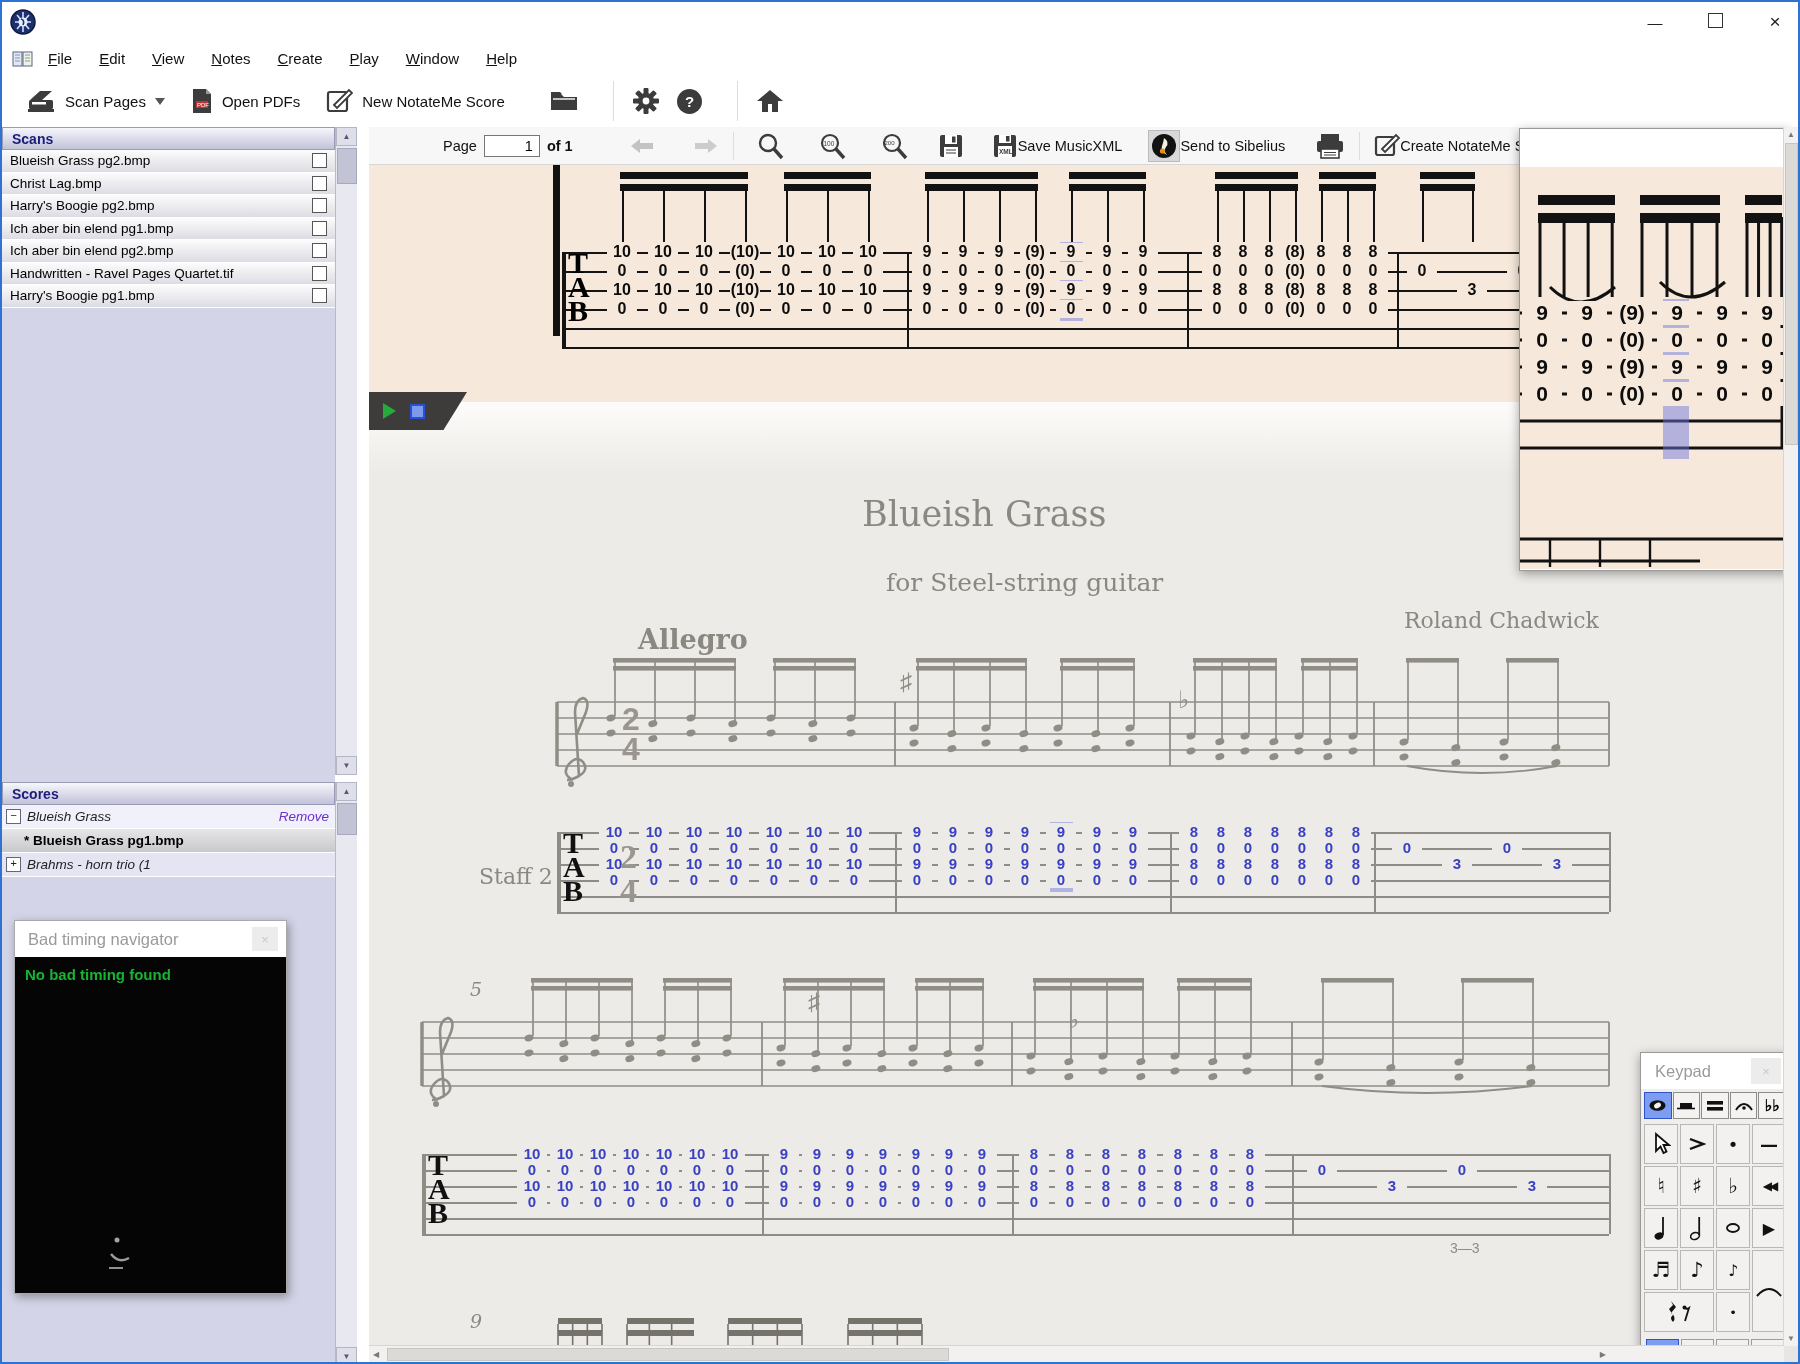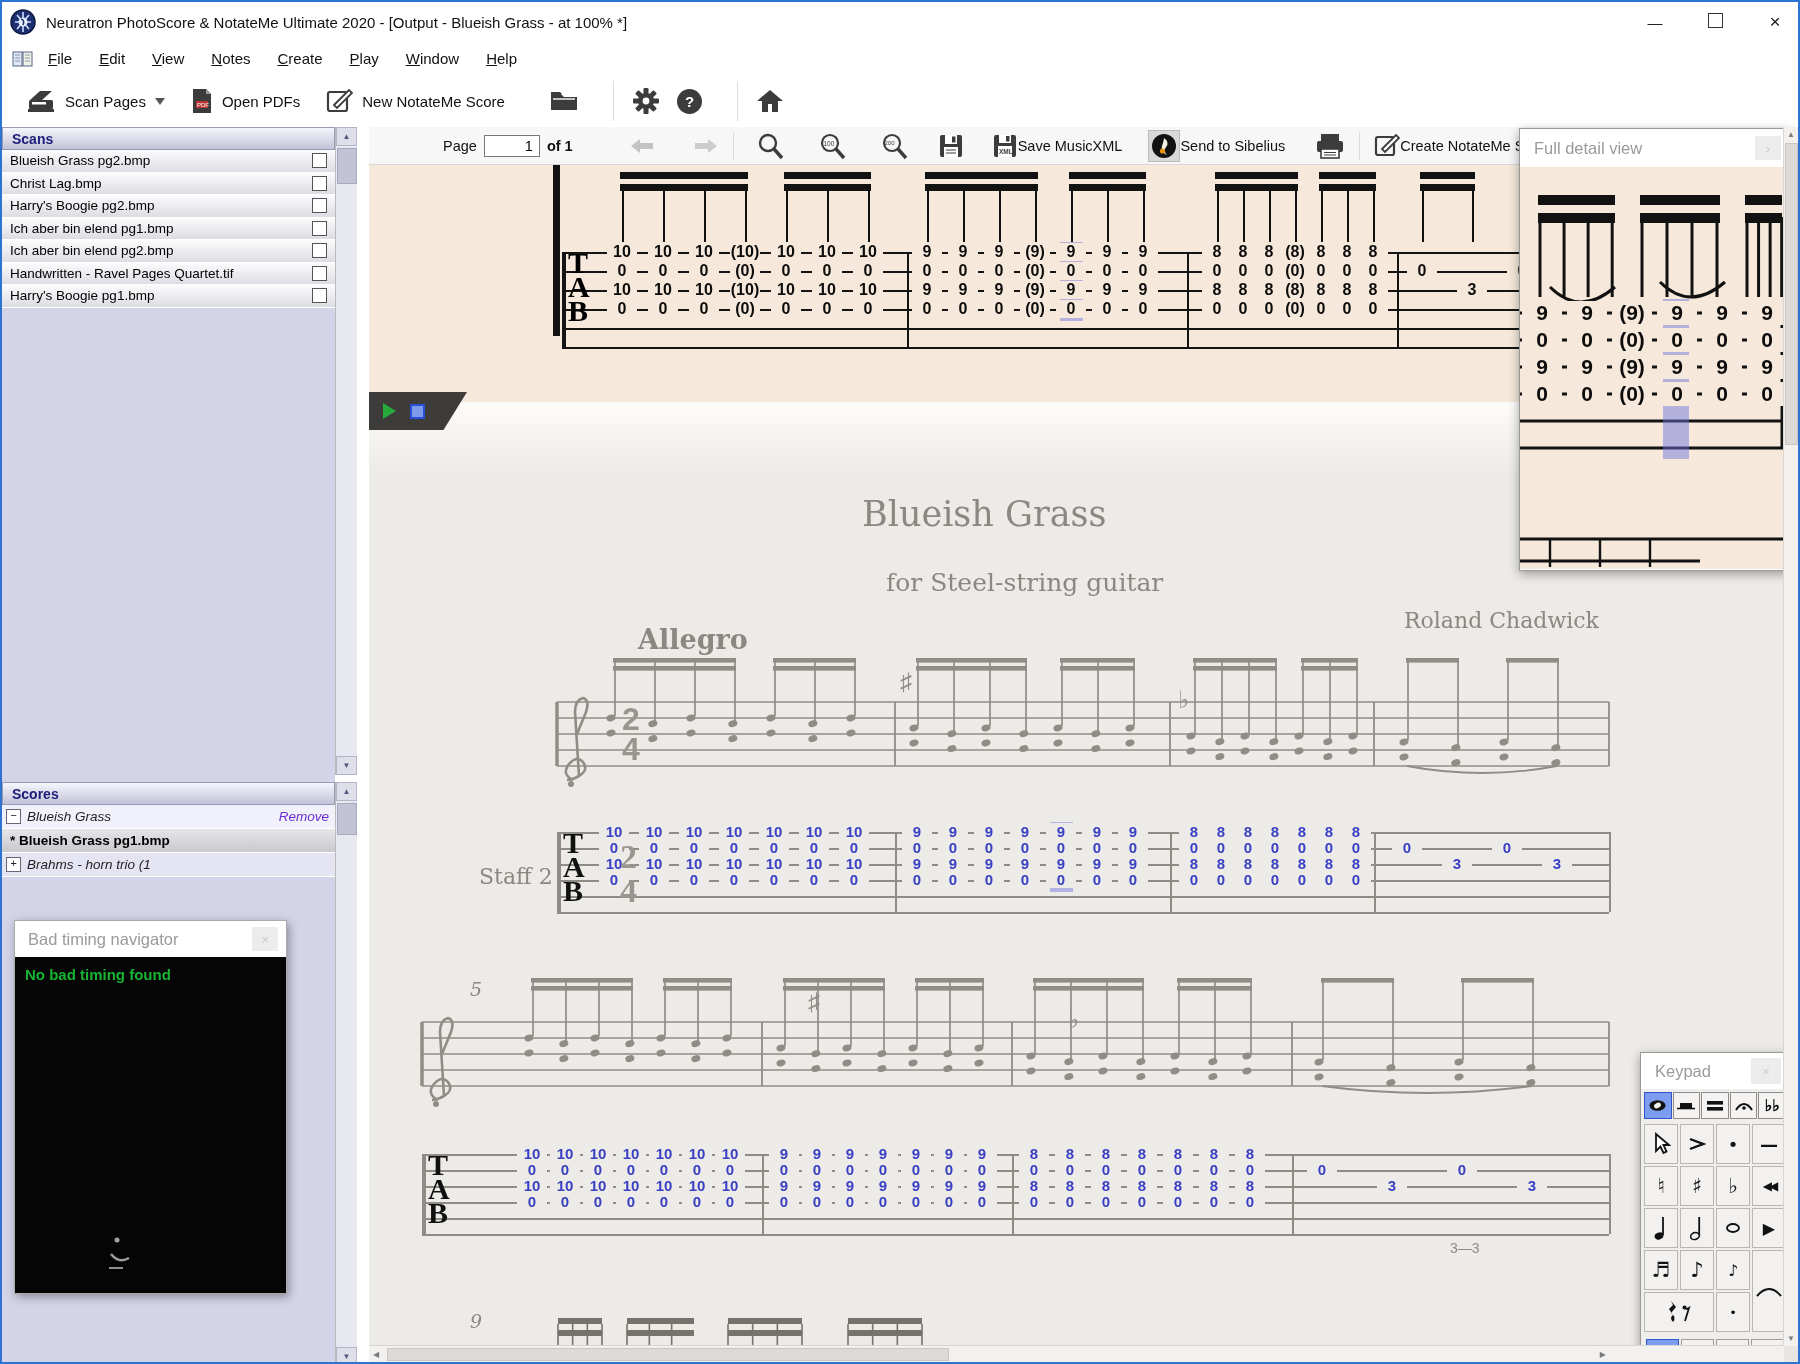--- a/index.html
+++ b/index.html
@@ -101,21 +101,20 @@
   <div class="titlebar">
     <span class="icon abs" style="left:8px;top:7px">
       <svg width="26" height="26">
           <circle cx="13" cy="13" r="12" fill="#1d2f6e"></circle>
           <circle cx="13" cy="13" r="12" fill="none" stroke="#0e1840" stroke-width="1.5"></circle>
           <path d="M5 13 h16 M13 3 v20 M7 6 l12 14 M19 6 L7 20" stroke="#cfe0ff" stroke-width="1.6"></path>
           <circle cx="13" cy="13" r="4.5" fill="#e8f0ff"></circle>
           <path d="M11 10 q4 1 2 6" stroke="#1d2f6e" stroke-width="1.6" fill="none"></path>
         </svg>
     </span>
-    <span class="title" style="margin-left:44px">Neuratron PhotoScore &amp; NotateMe Ultimate 2020 - [Output - Blueish Grass - at 100% *]</span>
     <span class="winctl">
       <span class="wc">―</span>
       <span class="wc"><span class="wc maxbox"></span></span>
       <span class="wc" style="font-size:19px">×</span>
     </span>
   </div>
 
   <div class="menubar">
     <span class="icon" style="margin:0 14px 0 10px">
       <svg width="22" height="18">
@@ -262,21 +261,21 @@
   <div class="abs" style="left:0;top:780px;width:333px">
     <div class="phead">
         <span>Scores</span>
       </div>
     <div id="scoreRows">
         <div class="scorerow" style="height:23px;background:#f1f1fb;font-style:italic;color:#222;">
           <span class="tgl">−</span>
           <span>Blueish Grass</span>
           <span class="removelink">Remove</span>
         </div>
-        <div class="scorerow" style="height:23px;background:linear-gradient(#e6e6e9,#c9c9cd);font-weight:bold;color:#000;padding-left:8px;">
+        <div class="scorerow" style="height:23px;background:linear-gradient(#e6e6e9,#c9c9cd);font-weight:bold;color:#000;padding-left:22px;">
           <span>* Blueish Grass pg1.bmp</span>
         </div>
         <div class="scorerow" style="height:23px;background:#e4e4f3;font-style:italic;color:#222;">
           <span class="tgl">+</span>
           <span>Brahms - horn trio (1</span>
         </div>
       </div>
   </div>
   <div class="vsb" style="left:333px;top:780px;height:584px">
     <div class="sbbtn" style="top:0">▲</div>
@@ -996,24 +995,20 @@
       <span class="tabnum blue" style="left: 1233px; top: 1159px;">0</span>
       <span class="tabnum blue" style="left: 1233px; top: 1175px;">8</span>
       <span class="tabnum blue" style="left: 1233px; top: 1191px;">0</span>
       <span class="tabnum blue" style="left: 1305px; top: 1159px;">0</span>
       <span class="tabnum blue" style="left: 1375px; top: 1175px;">3</span>
       <span class="tabnum blue" style="left: 1445px; top: 1159px;">0</span>
       <span class="tabnum blue" style="left: 1515px; top: 1175px;">3</span>
     </div>
 
   <div class="fpanel" style="left:1517px;top:126px;width:269px;height:441px">
-    <div class="fphead">
-      <span class="t">Full detail view</span>
-      <span class="btclose">›</span>
-    </div>
     <div class="abs" style="left:0;top:38px;width:267px;height:402px;background:#f6e9db;overflow:hidden">
       <svg id="fdSvg" width="267" height="402">
           <rect x="18" y="28" width="77" height="10" fill="#121212"></rect>
           <rect x="18" y="46" width="77" height="10" fill="#121212"></rect>
           <line x1="20" x2="20" y1="50" y2="130" stroke="#121212" stroke-width="3"></line>
           <line x1="44.0625" x2="44.0625" y1="50" y2="130" stroke="#121212" stroke-width="3"></line>
           <line x1="68.125" x2="68.125" y1="50" y2="130" stroke="#121212" stroke-width="3"></line>
           <line x1="92.1875" x2="92.1875" y1="50" y2="130" stroke="#121212" stroke-width="3"></line>
           <rect x="120" y="28" width="80" height="10" fill="#121212"></rect>
           <rect x="120" y="46" width="80" height="10" fill="#121212"></rect>

